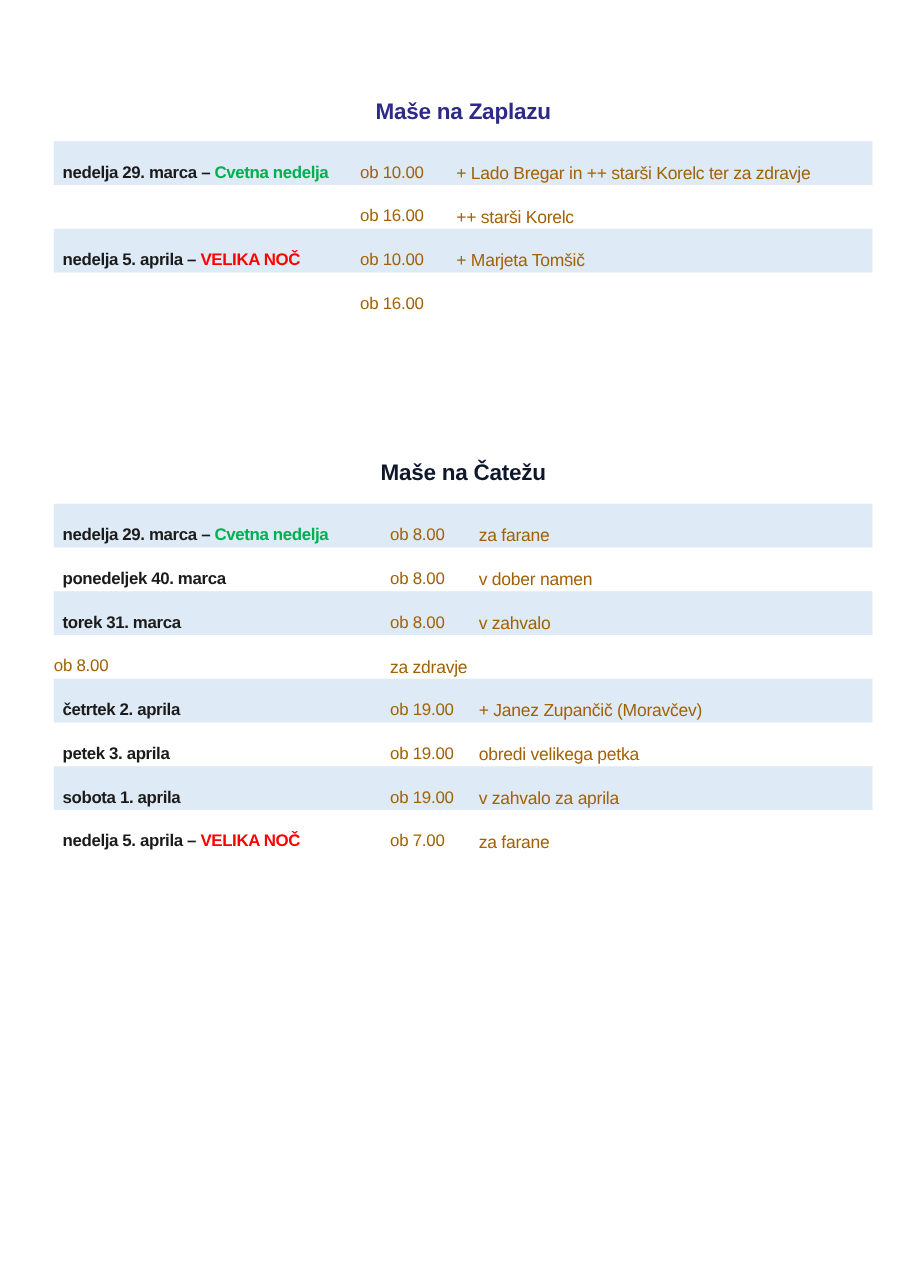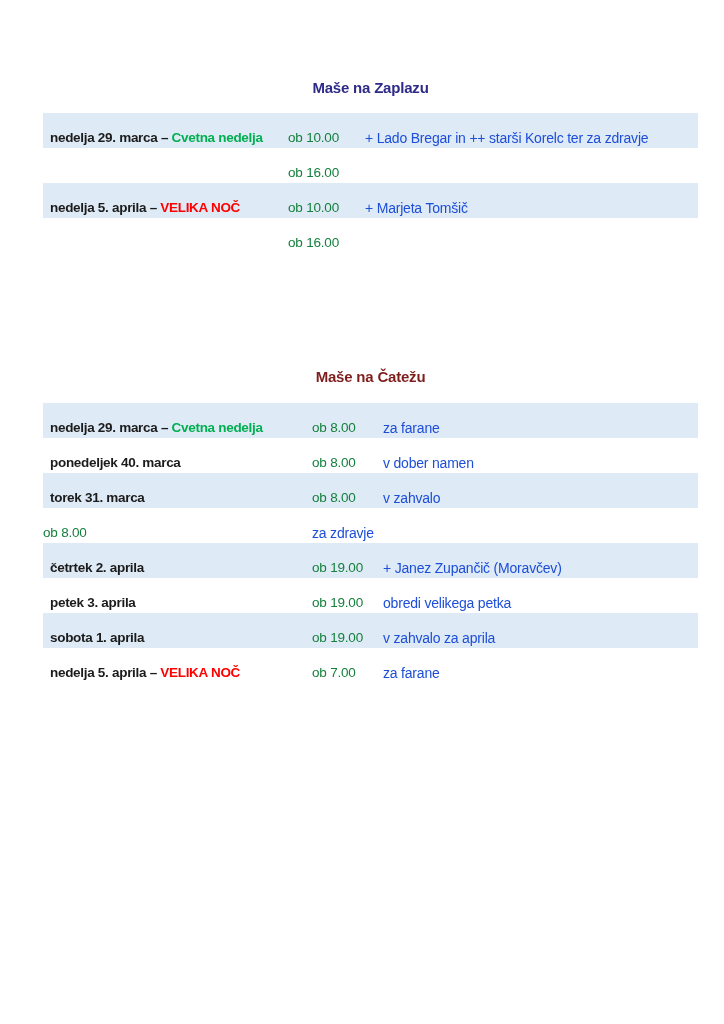--- a/index.html
+++ b/index.html
@@ -8,21 +8,21 @@
     width:724px;height:1024px;
     background:#ffffff;
     font-family:"Liberation Sans","DejaVu Sans",sans-serif;
     overflow:hidden;
   }
   .section-title{
     position:absolute;
     left:43px;width:655px;
     margin:0;
     text-align:center;
-    font-size:15px;
+    font-size:18px;
     font-weight:700;
     letter-spacing:-0.2px;
     white-space:nowrap;
   }
   .title-zaplaz{top:79px;}
   .title-catez{top:368px;}
   .mass-table{
     position:absolute;
     left:43px;width:655px;
   }
@@ -40,26 +40,26 @@
   .cell{overflow:visible;margin-top:14px;}
   .cell.date{
     padding-left:7px;
     font-weight:700;
     font-size:13.5px;
     color:#1b1b1b;
     letter-spacing:-0.3px;
   }
   .cell.time{
     font-size:13.5px;
-    color:#15803d;
+    color:#a16207;
     letter-spacing:-0.2px;
   }
   .cell.intention{
     font-size:14px;
-    color:#1d4ed8;
+    color:#a16207;
     letter-spacing:-0.2px;
   }
 </style>
 </head>
 <body>
 
 <div class="page">
 
   <h2 class="section-title title-zaplaz" style="color: rgb(46, 42, 135);">Maše na Zaplazu</h2>
 
@@ -67,36 +67,37 @@
 
     <div class="trow">
       <div class="cell date"><span>nedelja 29. marca – </span><span style="color: rgb(0, 176, 80);">Cvetna nedelja</span></div>
       <div class="cell time">ob 10.00</div>
       <div class="cell intention">+ Lado Bregar in ++ starši Korelc ter za zdravje</div>
     </div>
 
     <div class="trow">
       <div class="cell date"><span></span><span></span></div>
       <div class="cell time">ob 16.00</div>
+      <div class="cell intention">++ starši Korelc</div>
     </div>
 
     <div class="trow">
       <div class="cell date"><span>nedelja 5. aprila – </span><span style="color: rgb(255, 0, 0);">VELIKA NOČ</span></div>
       <div class="cell time">ob 10.00</div>
       <div class="cell intention">+ Marjeta Tomšič</div>
     </div>
 
     <div class="trow">
       <div class="cell date"><span></span><span></span></div>
       <div class="cell time">ob 16.00</div>
     </div>
 
   </div>
 
-  <h2 class="section-title title-catez" style="color: #7f1d1d;">Maše na Čatežu</h2>
+  <h2 class="section-title title-catez" style="color: #0f172a;">Maše na Čatežu</h2>
 
   <div class="mass-table table-catez">
 
     <div class="trow">
       <div class="cell date"><span>nedelja 29. marca – </span><span style="color: rgb(0, 176, 80);">Cvetna nedelja</span></div>
       <div class="cell time">ob 8.00</div>
       <div class="cell intention">za farane</div>
     </div>
 
     <div class="trow">

